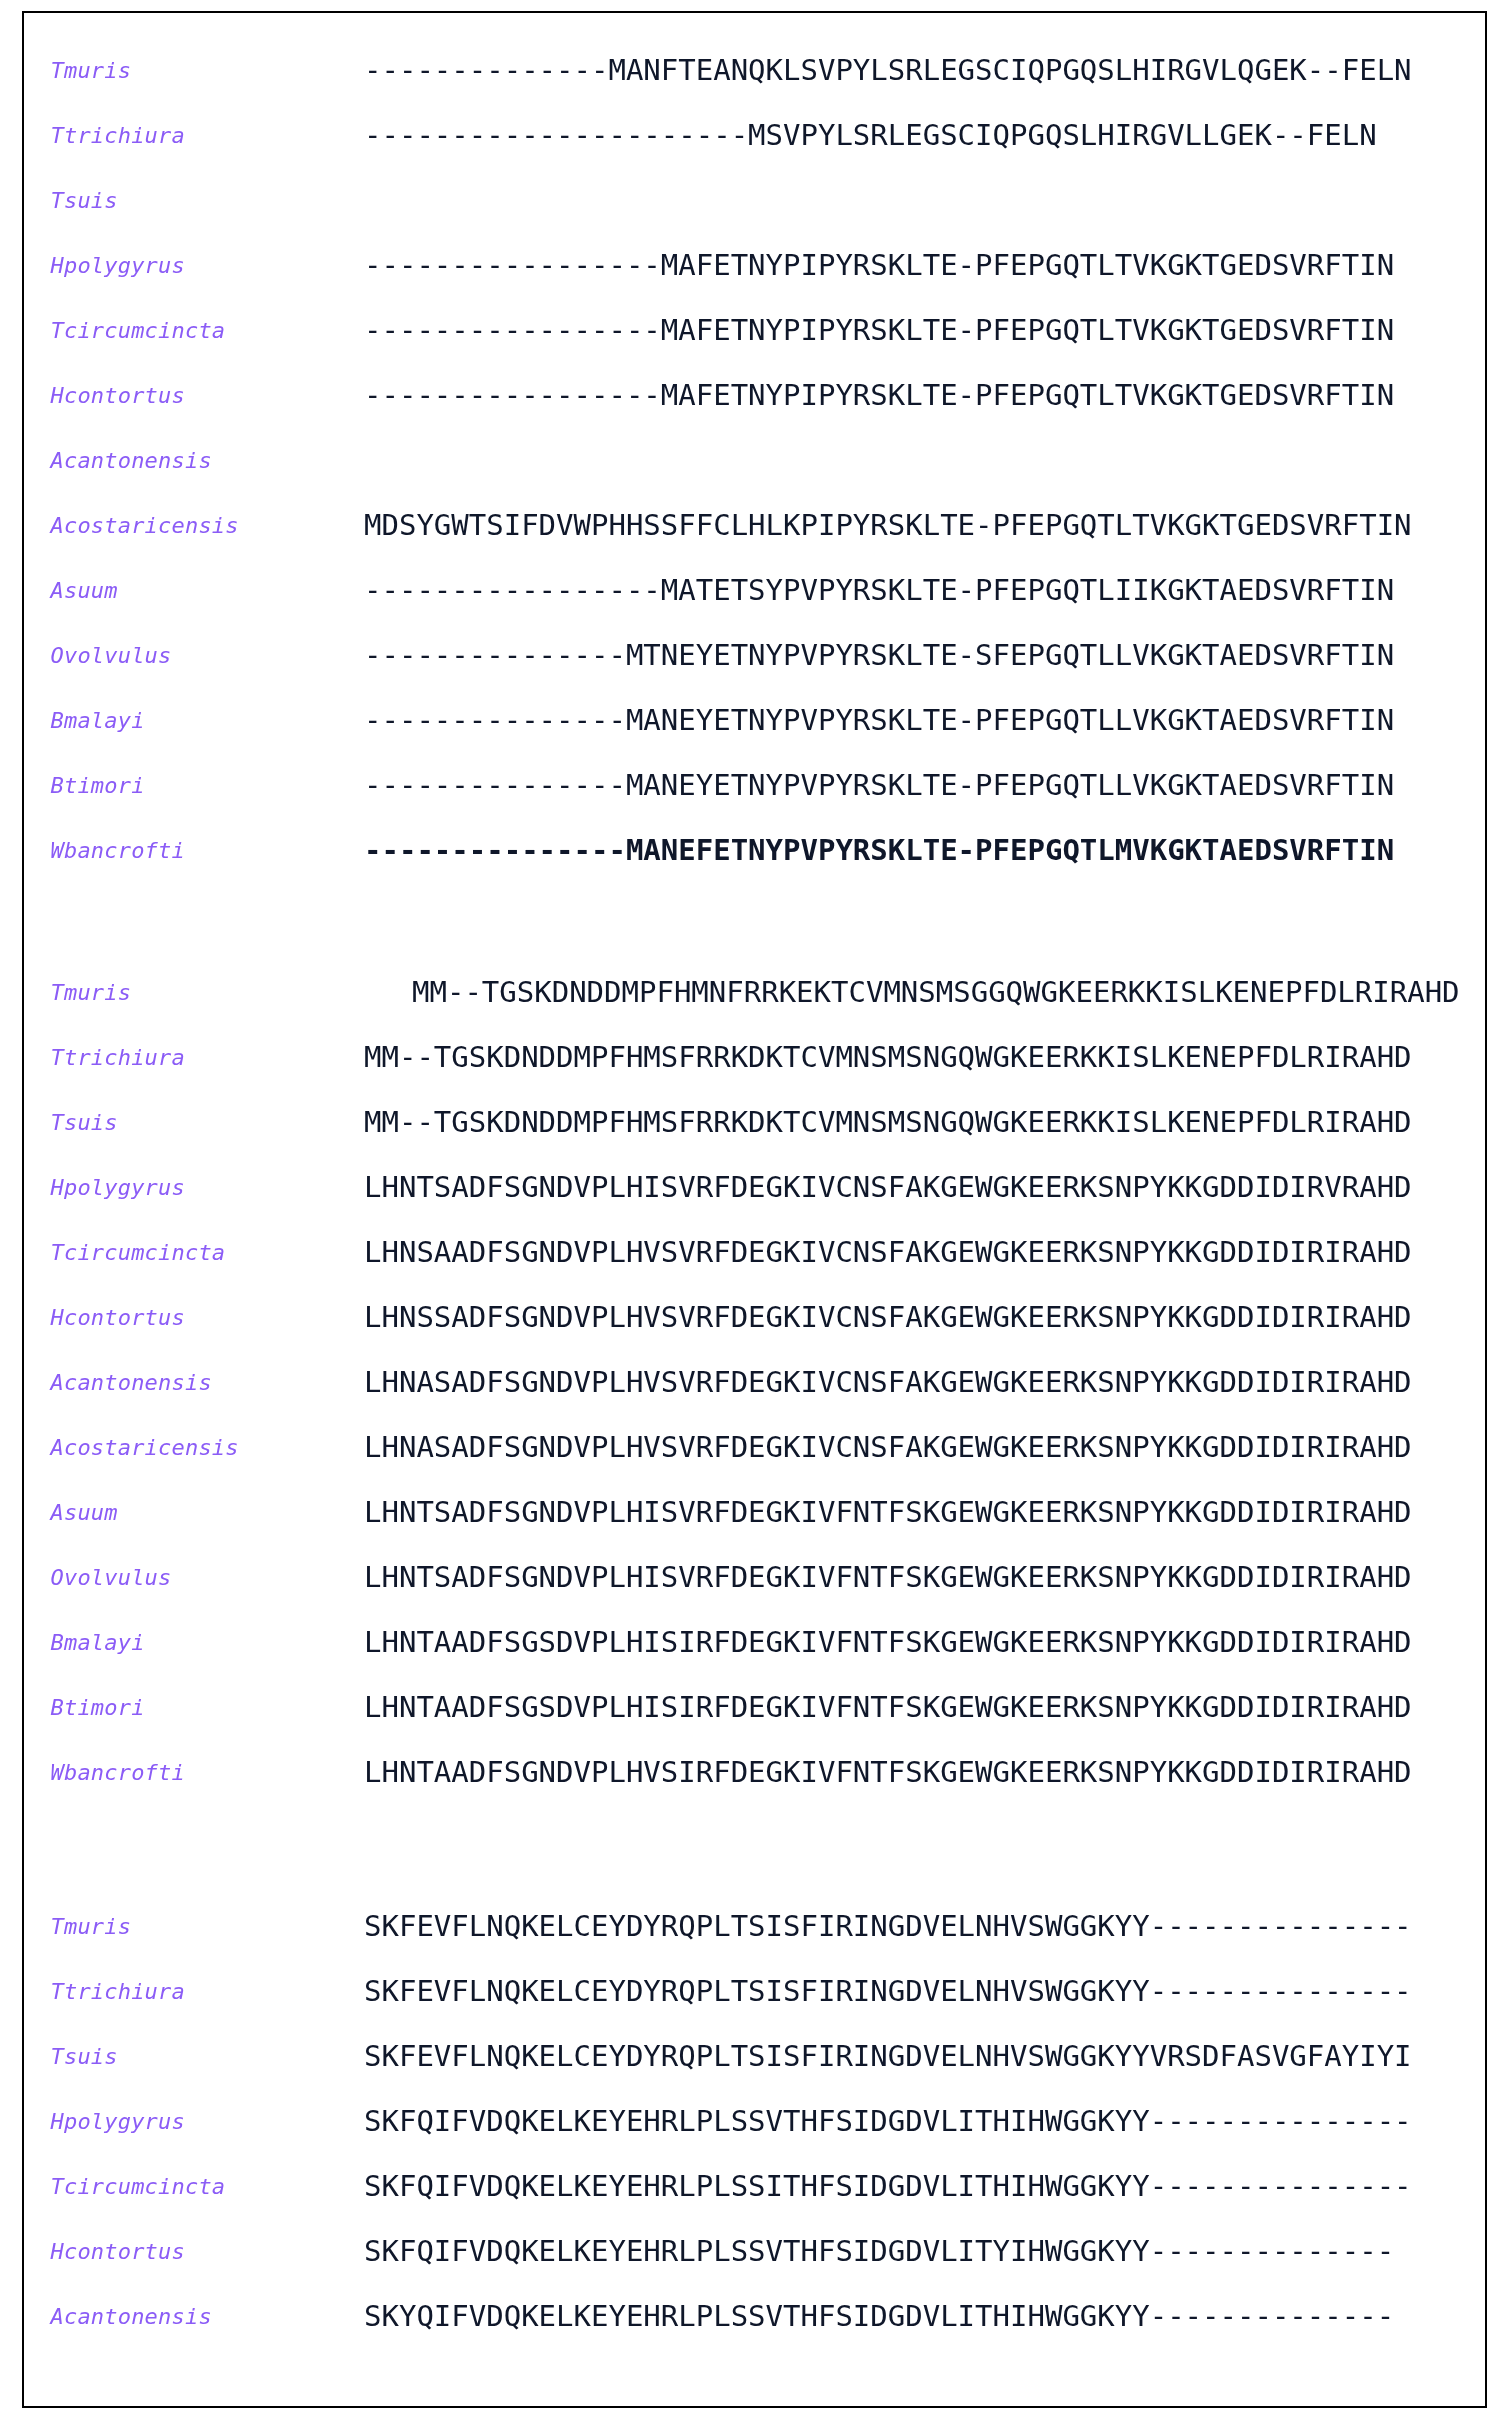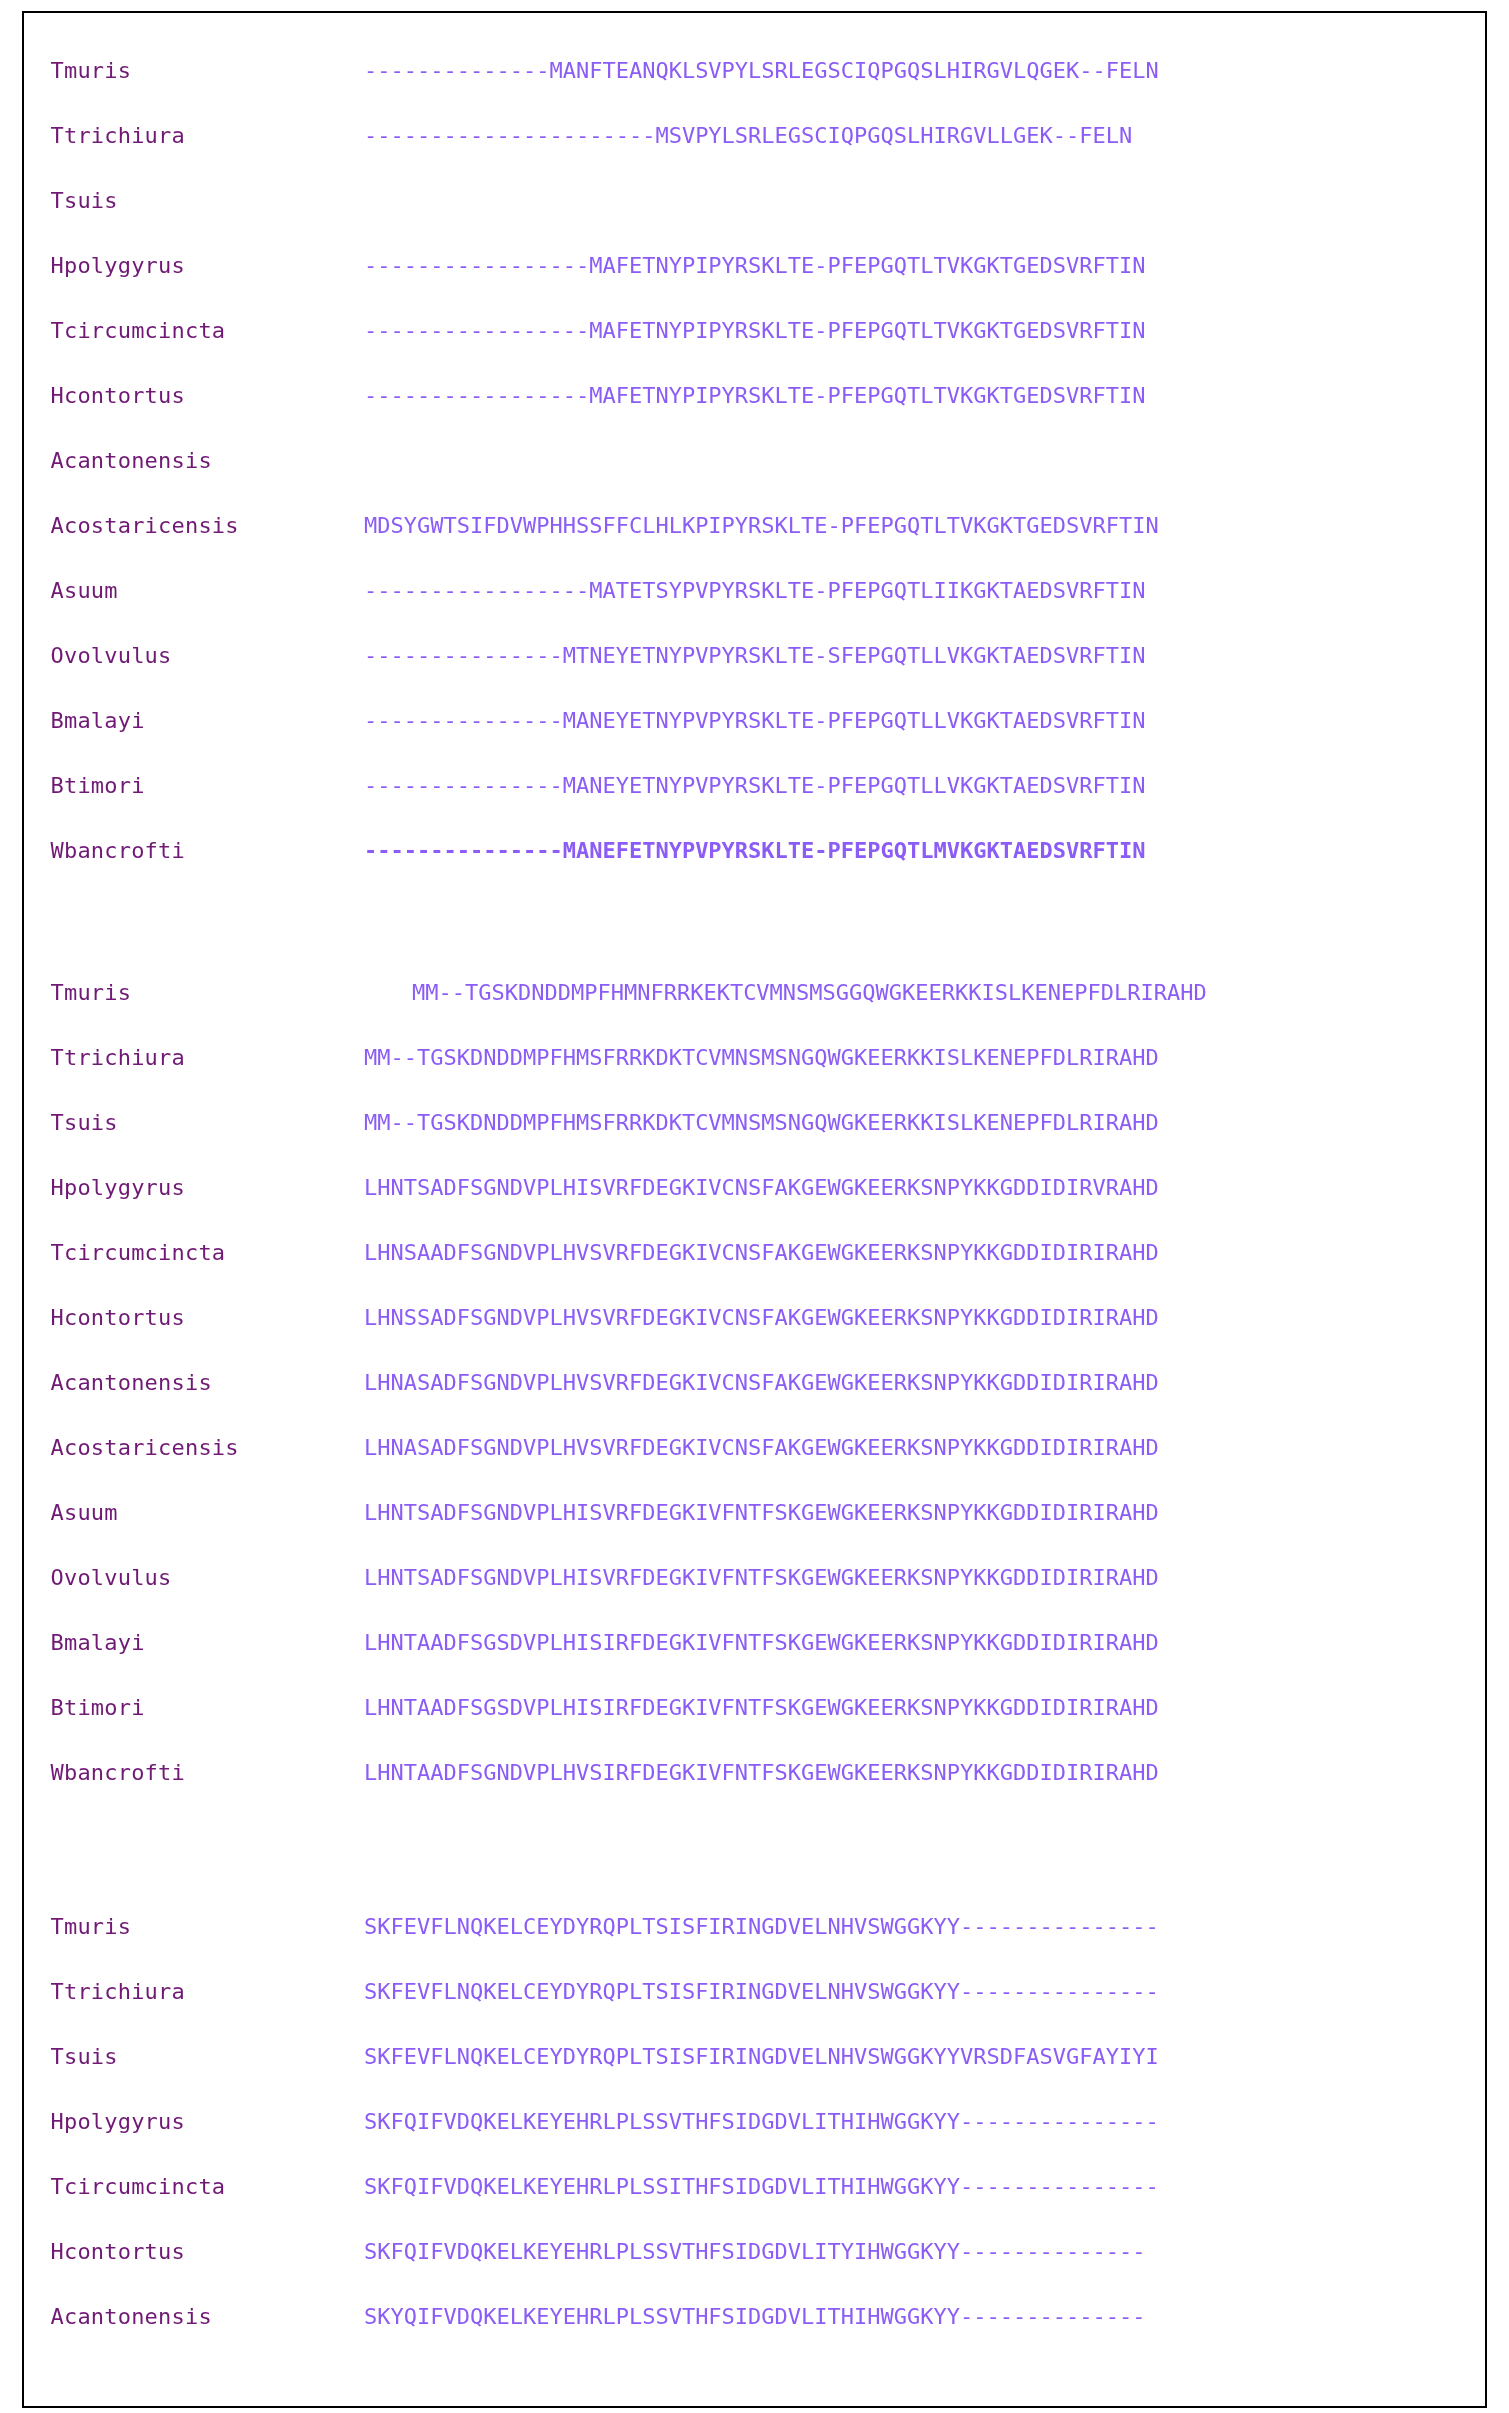--- a/index.html
+++ b/index.html
@@ -48,32 +48,33 @@
     white-space: nowrap;
   }
 
   .seq-name {
     position: absolute;
     left: 26.5px;
     top: 0;
     font-family: "DejaVu Sans Mono", monospace;
     font-size: 22px;
     letter-spacing: 0.2px;
-    color: #701a75;
+    color: #8b5cf6;
     line-height: 65px;
+    font-style: italic;
   }
 
   .seq-residues {
     position: absolute;
     left: 340px;
     top: 0;
     font-family: "Liberation Sans Narrow", "DejaVu Sans Mono", monospace;
-    font-size: 22px;
+    font-size: 29px;
     letter-spacing: 0px;
-    color: #8b5cf6;
+    color: #0f172a;
     line-height: 65px;
     transform: scaleX(0.93);
     transform-origin: left center;
   }
 
   .block-gap {
     height: 77px;
   }
   .block-gap-large {
     height: 89px;

